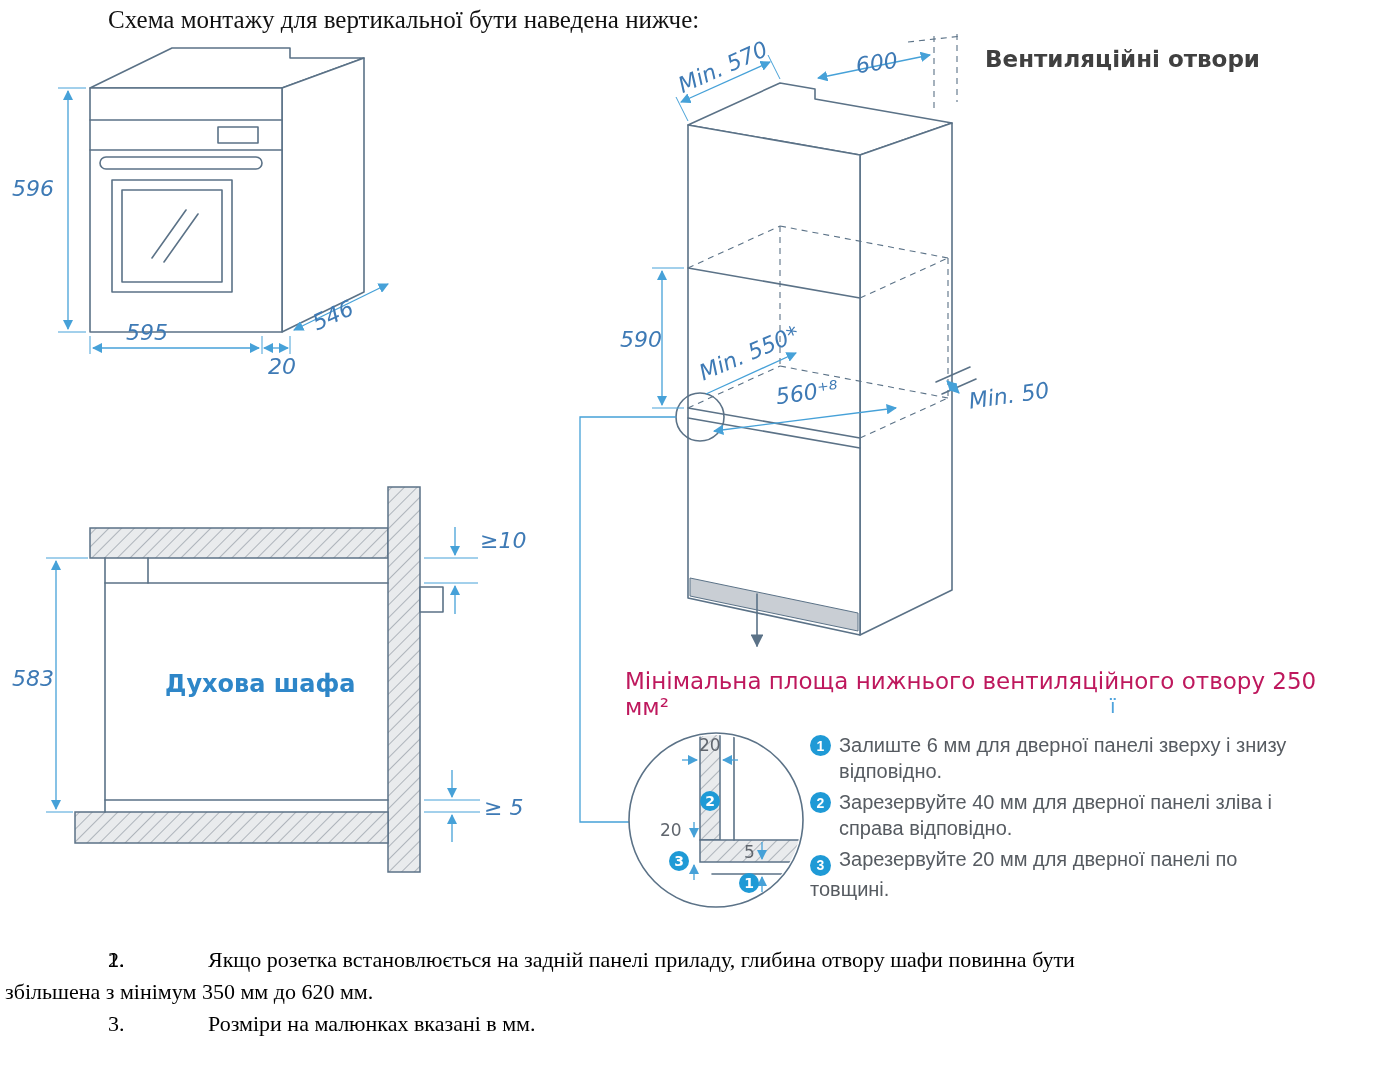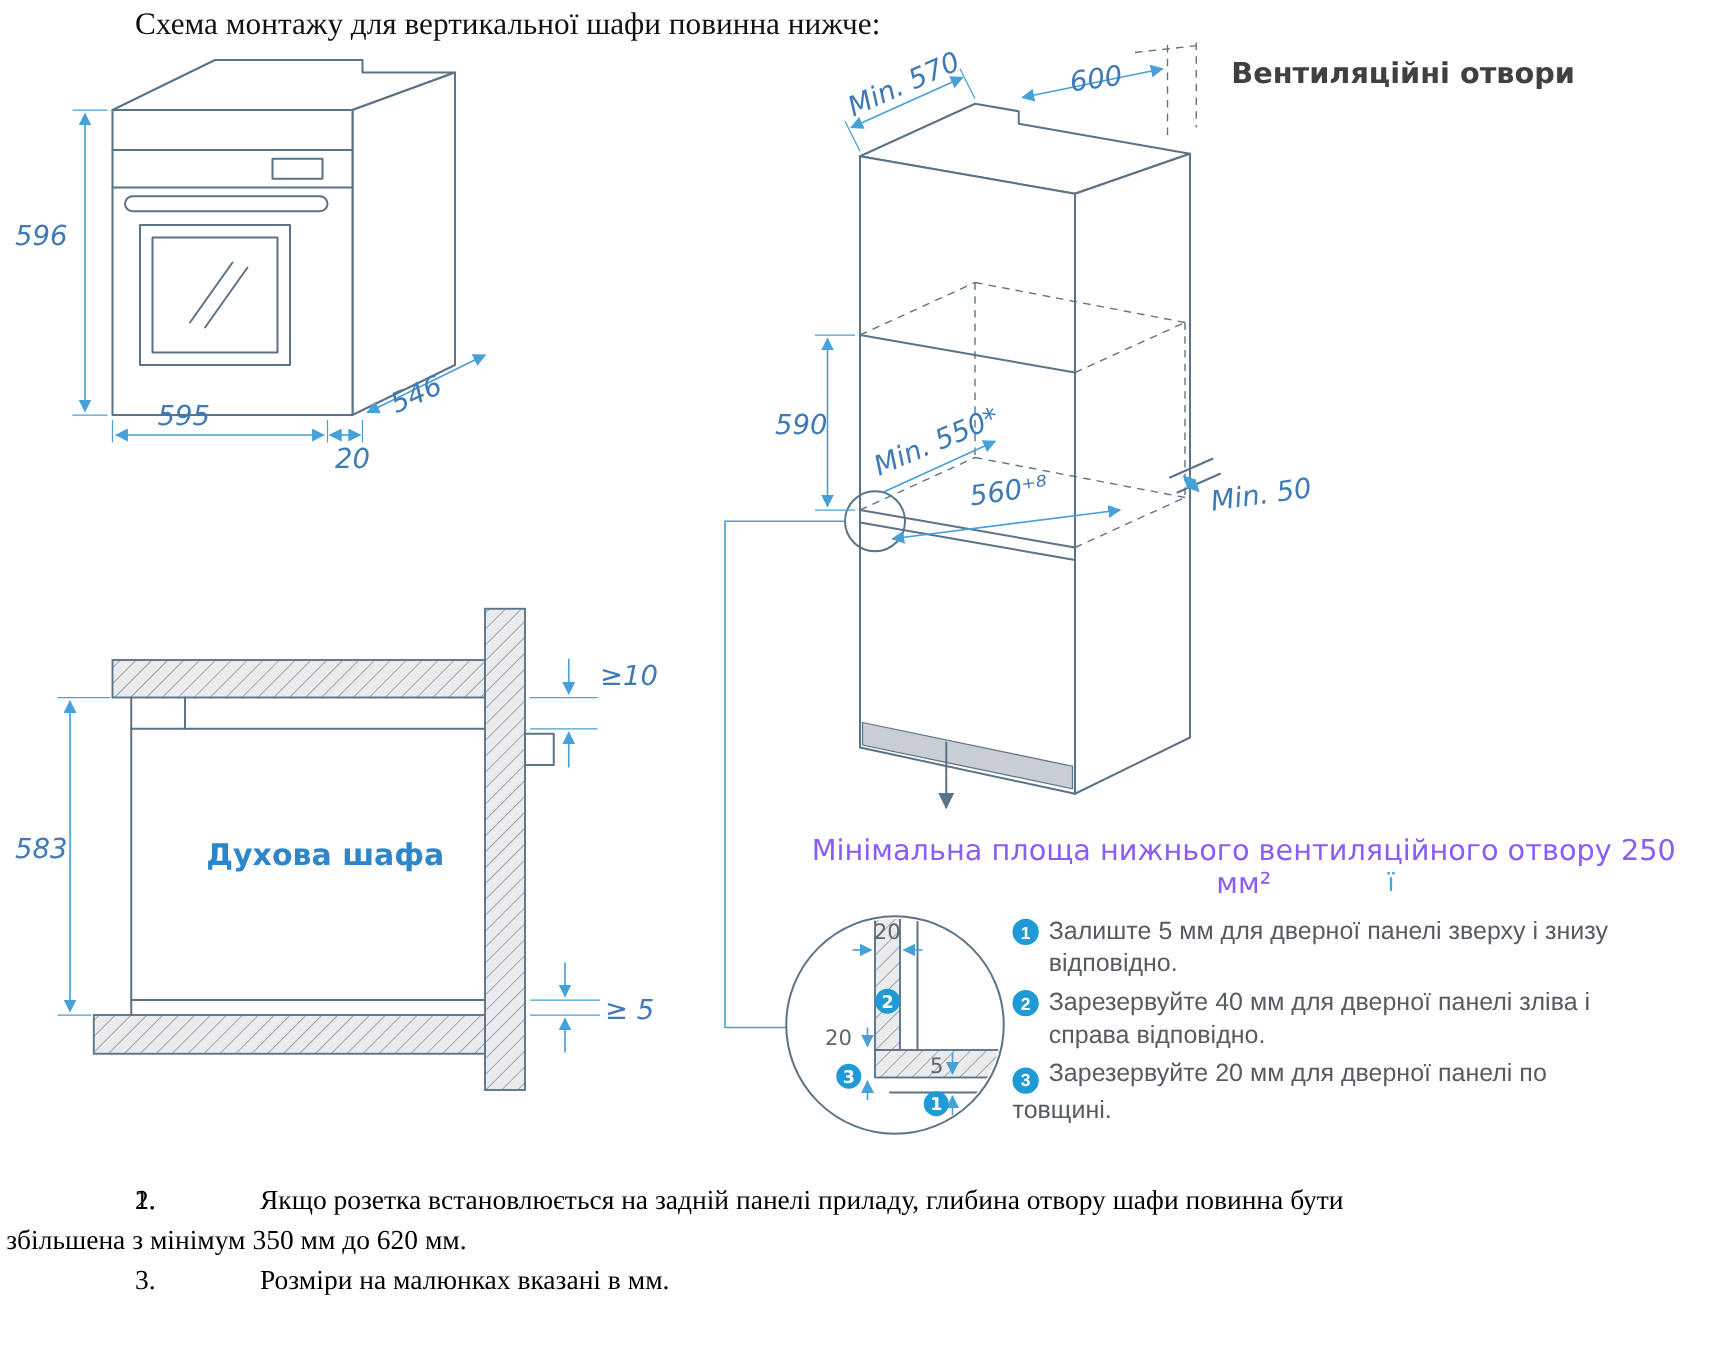--- a/index.html
+++ b/index.html
@@ -16,21 +16,21 @@
   .ext {fill:none;stroke:#46a1d8;stroke-width:1;}
   .hatchrect{fill:url(#hatch);stroke:#5b7287;stroke-width:1.5;}
   .dtxt{font:italic 22px "DejaVu Sans",sans-serif;fill:#3e7ab5;}
   .gtxt{font:17px "DejaVu Sans",sans-serif;fill:#60666e;}
   .btxt{font:bold 24px "DejaVu Sans",sans-serif;fill:#2e86c8;}
   .badge-t{font:bold 14px "DejaVu Sans",sans-serif;fill:#ffffff;text-anchor:middle;}
 
   
   .title{left:108px;top:6px;font:25px "Liberation Serif",serif;color:#111;}
   .vent-label{left:985px;top:46px;font:bold 23px "DejaVu Sans",sans-serif;color:#404040;}
-  .vent-note{left:625px;top:668px;width:740px;font:23px "DejaVu Sans",sans-serif;color:#8b5cf6;text-align:center;}
+  .vent-note{left:625px;top:668px;width:740px;font:23px "DejaVu Sans",sans-serif;color:#be185d;}
   .vent-note-overflow{left:1110px;top:694px;font:20px "DejaVu Sans",sans-serif;color:#4fa3dc;}
 
   .legend{left:810px;top:732px;width:500px;font:20px "Liberation Sans",sans-serif;color:#565b61;}
   .litem{display:flex;align-items:flex-start;margin-bottom:5px;line-height:26px;}
   .litem.block{display:block;}
   .lbadge{width:21px;height:21px;border-radius:50%;background:#1f9ad6;color:#fff;
           font:bold 14px "Liberation Sans",sans-serif;display:flex;align-items:center;
           justify-content:center;flex:0 0 21px;margin:3px 8px 0 0;}
   .litem.block .lbadge{display:inline-flex;vertical-align:-4px;}
   .ltext{display:inline;}
@@ -212,31 +212,31 @@
         <circle cx="679" cy="861" r="10" fill="#1f9ad6"></circle>
         <text class="badge-t" x="679" y="866">3</text>
       </g>
       <g>
         <circle cx="749" cy="883" r="10" fill="#1f9ad6"></circle>
         <text class="badge-t" x="749" y="888">1</text>
       </g>
     </g>
   </svg>
 
-  <div class="abs title">Схема монтажу для вертикальної шафи повинна нижче:</div>
+  <div class="abs title">Схема монтажу для вертикальної бути наведена нижче:</div>
 
   <div class="abs vent-label">Вентиляційні отвори</div>
 
   <div class="abs vent-note">Мінімальна площа нижнього вентиляційного отвору 250 мм²</div>
   <div class="abs vent-note-overflow">ї</div>
 
   <div class="abs legend">
     <div class="litem">
       <span class="lbadge">1</span>
-      <span class="ltext">Залиште 5 мм для дверної панелі зверху і знизу відповідно.</span>
+      <span class="ltext">Залиште 6 мм для дверної панелі зверху і знизу відповідно.</span>
     </div>
     <div class="litem">
       <span class="lbadge">2</span>
       <span class="ltext">Зарезервуйте 40 мм для дверної панелі зліва і справа відповідно.</span>
     </div>
     <div class="litem block">
       <span class="lbadge">3</span><span class="ltext">Зарезервуйте 20 мм для дверної панелі по товщині.</span>
     </div>
   </div>
 

